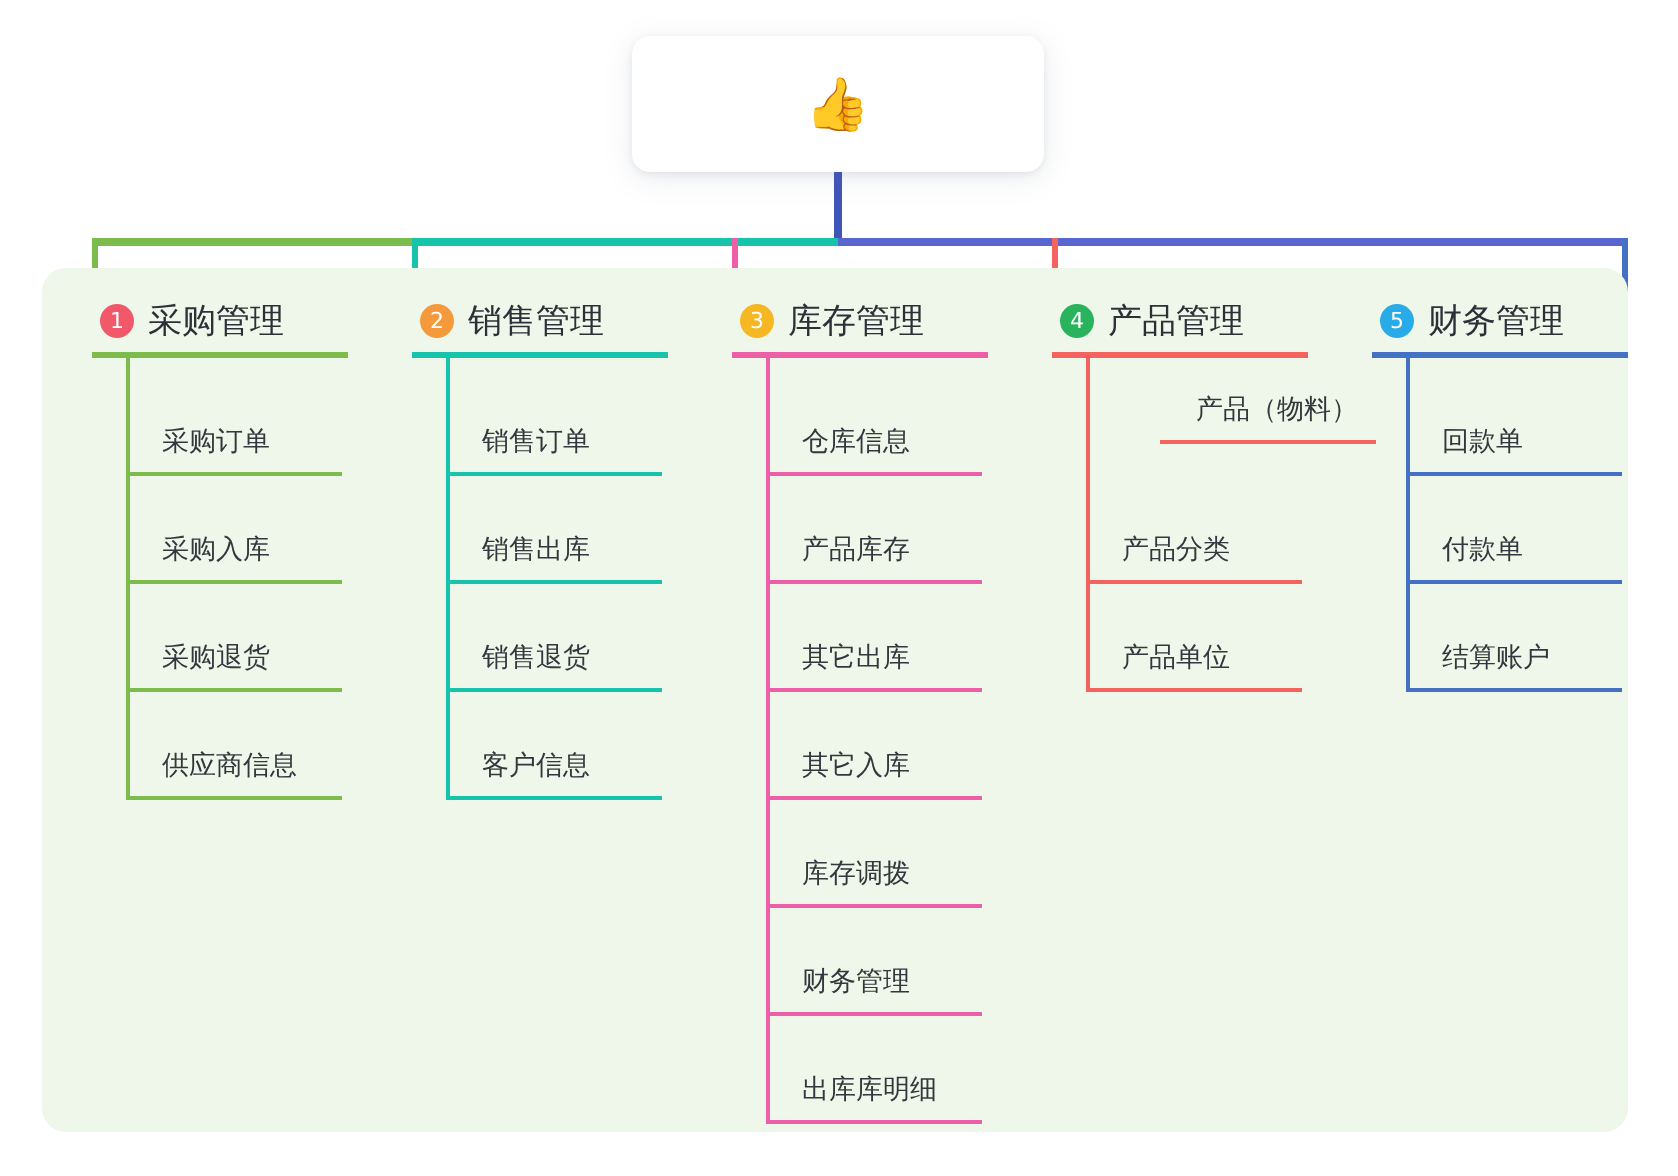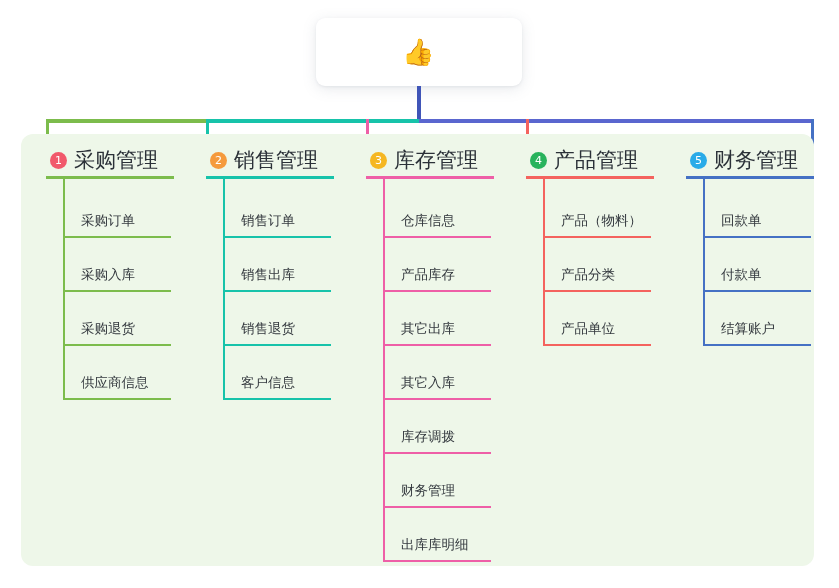--- a/index.html
+++ b/index.html
@@ -86,21 +86,21 @@
     height: 17px;
     border-radius: 50%;
     color: #ffffff;
     font-size: 11px;
     line-height: 17px;
     text-align: center;
     flex: 0 0 auto;
     font-family: "DejaVu Sans", sans-serif;
   }
   .col-title {
-    font-size: 21px;
+    font-size: 17px;
     color: #2b3138;
     white-space: nowrap;
   }
   .head-rule {
     position: absolute;
     left: 14px;
     top: 32px;
     height: 3px;
     width: 128px;
   }
@@ -241,21 +241,21 @@
            <div class="leaf-rule" style="background:#ee5fa7;"></div>
          </div>
        </div>
       <div class="column" style="left:512px;">
          <div class="col-head">
            <span class="badge" style="background:#28b35c;">4</span>
            <span class="col-title">产品管理</span>
          </div>
          <div class="head-rule" style="background:#f4635e;"></div>
          <div class="spine" style="height:169px; background:#f4635e;"></div>
-         <div class="leaf" style="top:40px;">
+         <div class="leaf" style="top:24px;margin-left:37px;">
            <span class="leaf-label">产品（物料）</span>
            <div class="leaf-rule" style="background:#f4635e;"></div>
          </div>
         <div class="leaf" style="top:94px;">
            <span class="leaf-label">产品分类</span>
            <div class="leaf-rule" style="background:#f4635e;"></div>
          </div>
         <div class="leaf" style="top:148px;">
            <span class="leaf-label">产品单位</span>
            <div class="leaf-rule" style="background:#f4635e;"></div>

